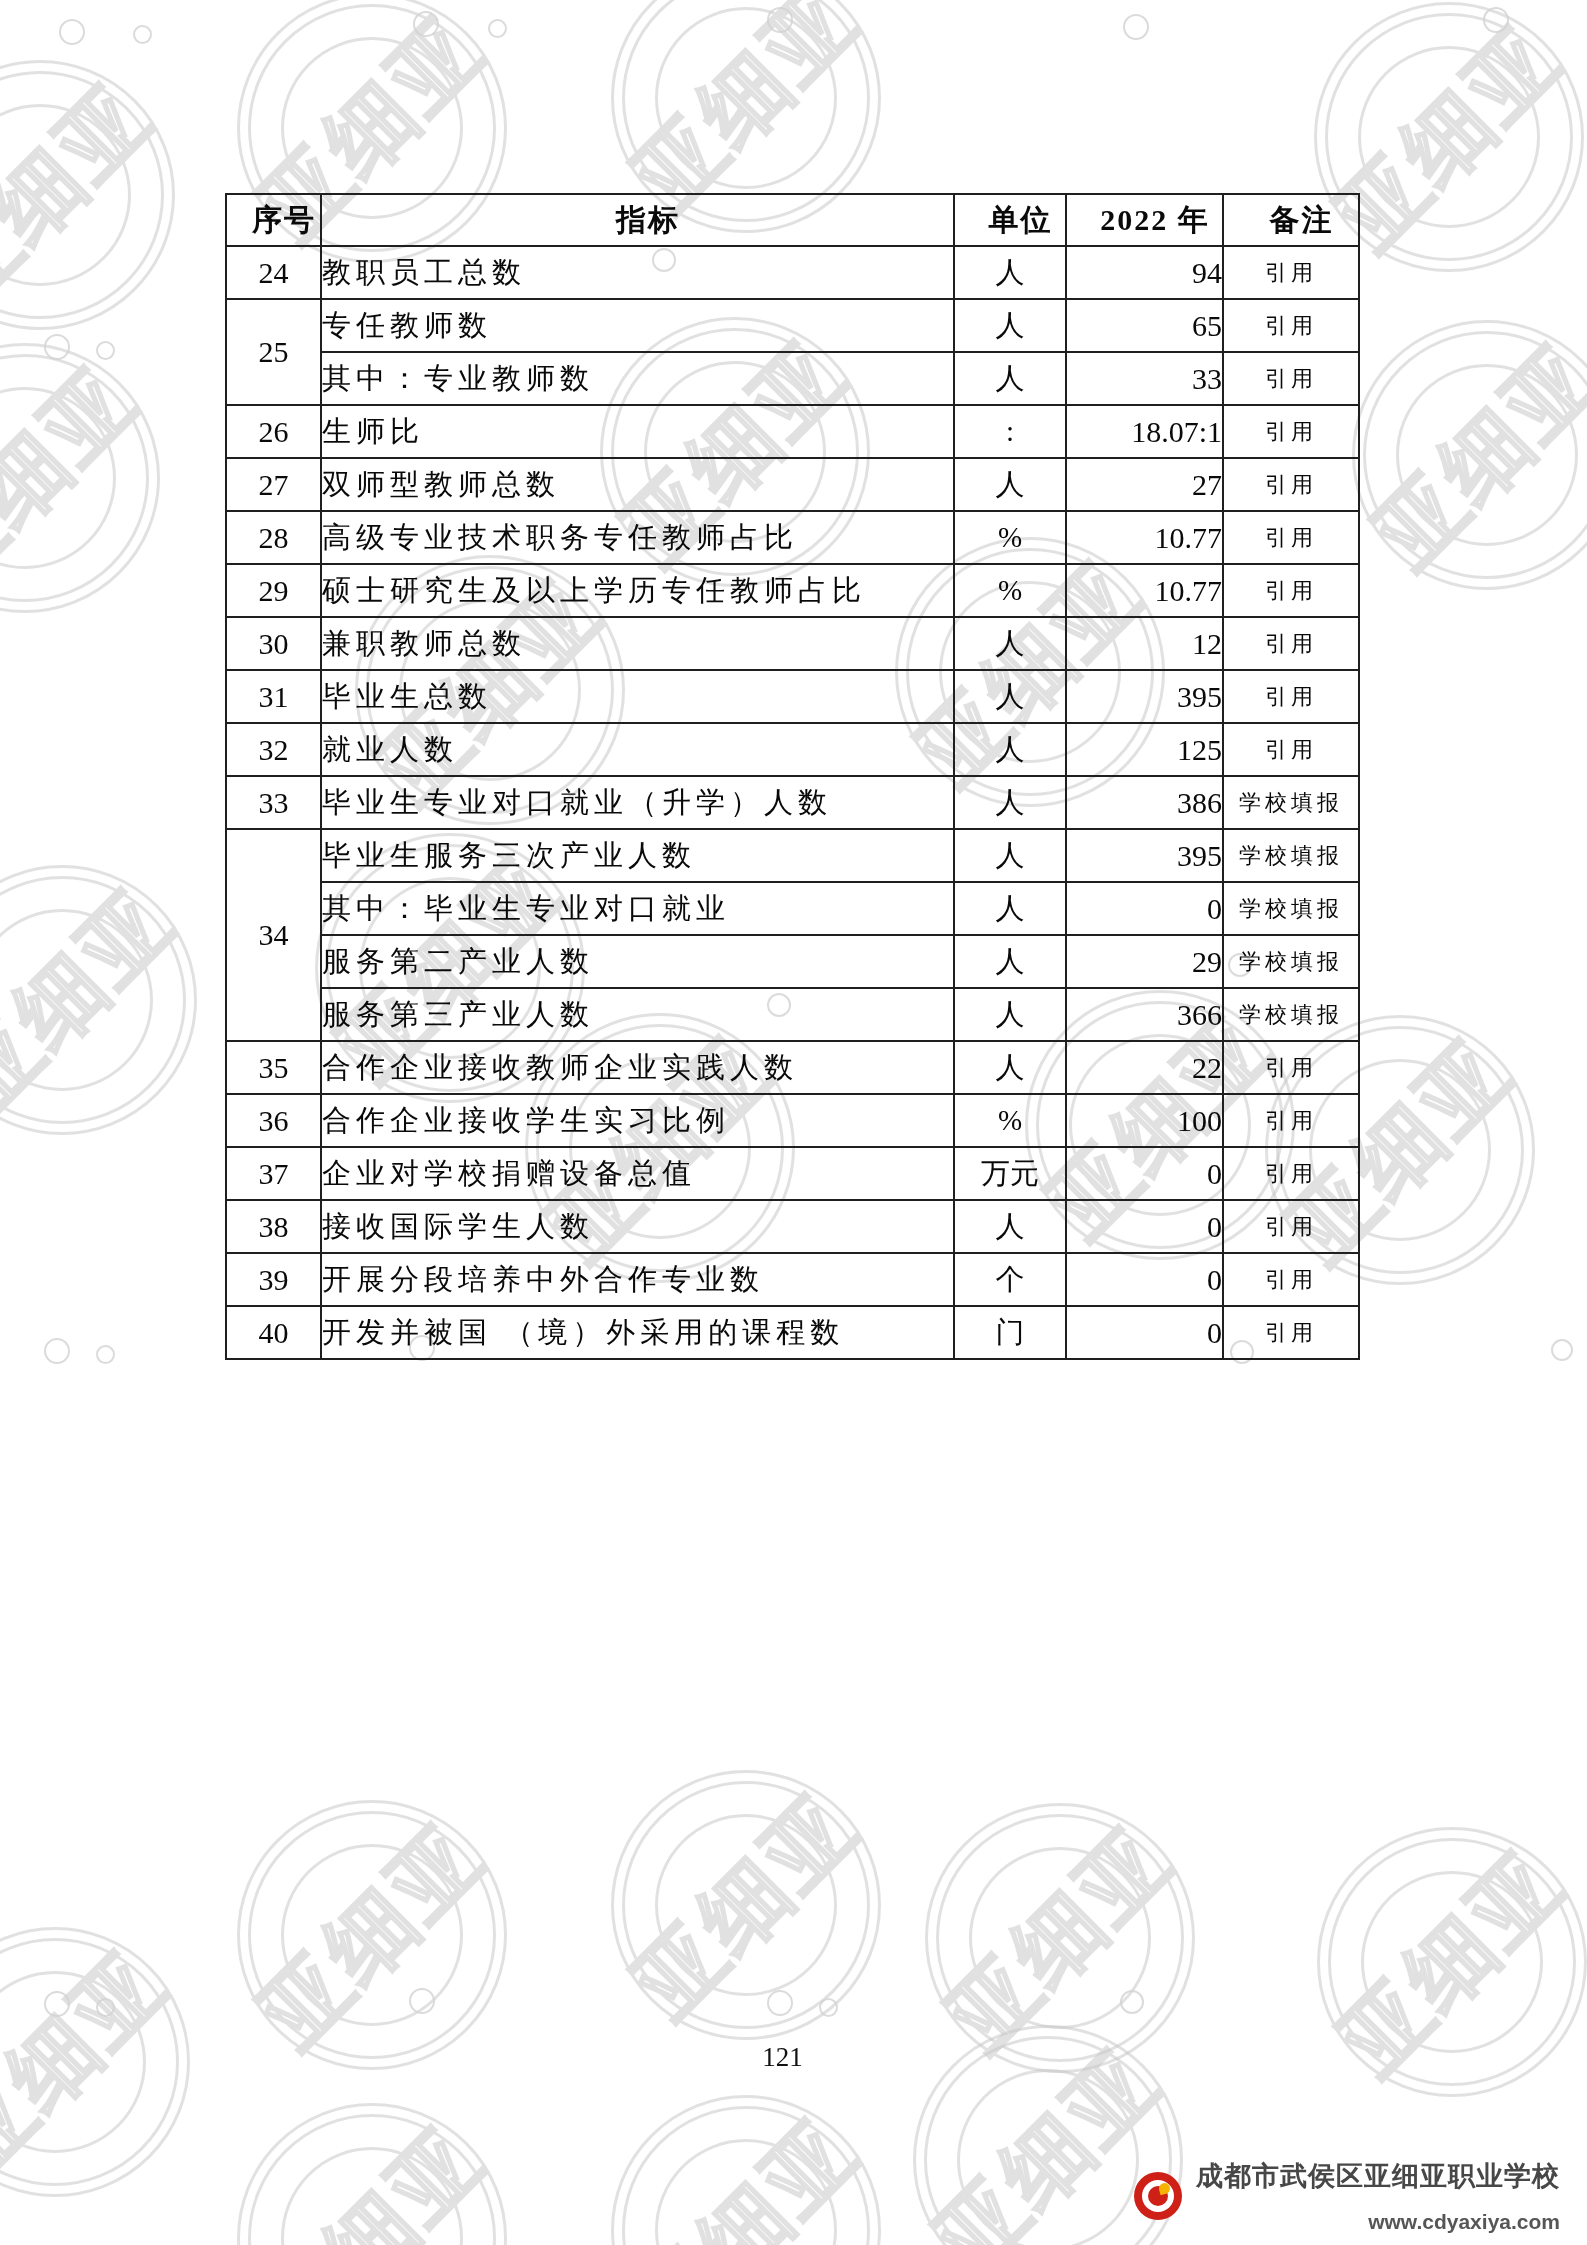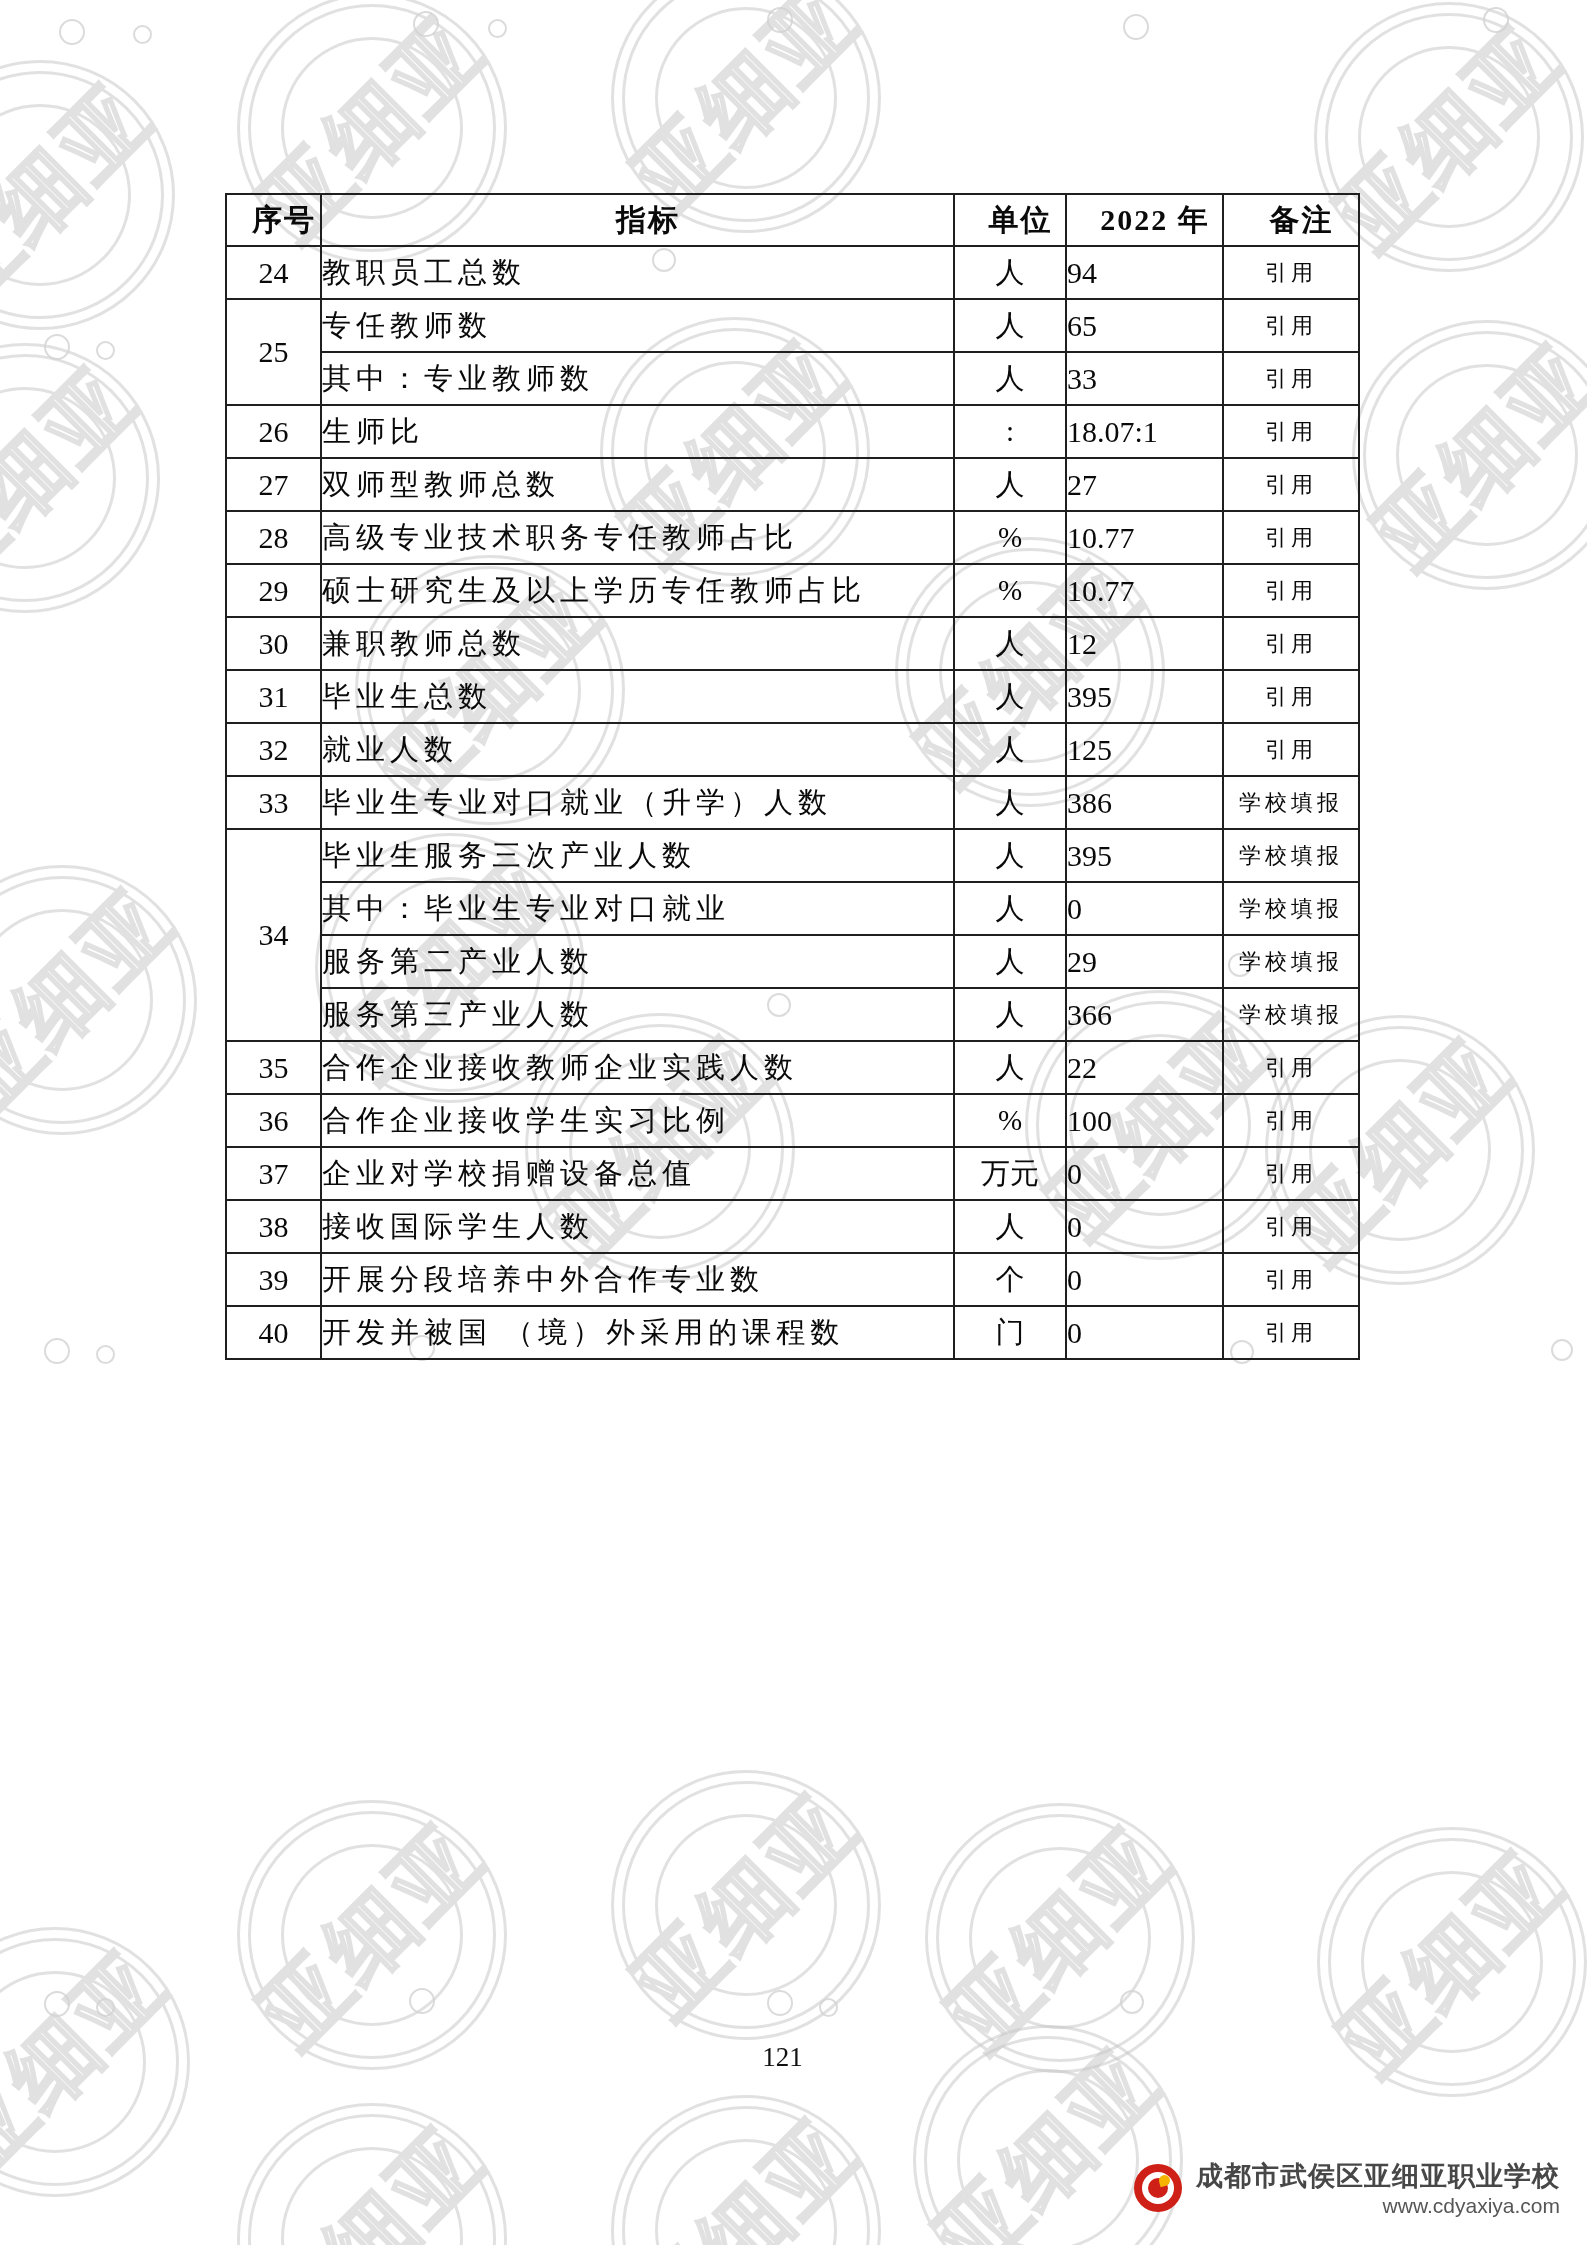--- a/index.html
+++ b/index.html
@@ -27,39 +27,39 @@
   table.stats col.c-unit{width:112px;}
   table.stats col.c-val{width:157px;}
   table.stats col.c-note{width:136px;}
   table.stats th,table.stats td{border:2px solid #1f1f1f;padding:0;background:transparent;color:#0a0a0a;}
   table.stats th{height:50px;font-size:30px;font-weight:bold;text-align:center;letter-spacing:2px;padding-left:21px;}
   table.stats td{height:51px;}
   td.c-no{font-size:30px;text-align:center;vertical-align:middle;}
   td.c-ind{font-size:29px;text-align:left;padding-left:12px;letter-spacing:5px;vertical-align:middle;}
   td.c-ind.indent{}
   td.c-unit{font-size:29px;text-align:center;vertical-align:middle;}
-  td.c-val{font-size:30px;text-align:left;vertical-align:middle;}
+  td.c-val{font-size:30px;text-align:right;vertical-align:middle;}
   td.c-note{font-size:22px;text-align:center;vertical-align:middle;letter-spacing:4px;color:#1c1c1c;}
   tr.bold td{font-weight:normal;}
 
   
   .page-number{position:absolute;left:0;right:22px;top:2042px;text-align:center;
       font-size:27px;color:#111;z-index:1;}
 
   
   .footer-brand{position:absolute;right:27px;top:2158px;display:flex;align-items:center;z-index:2;}
   .logo{position:relative;width:48px;height:48px;border-radius:50%;background:#cf2017;flex:0 0 auto;margin-right:14px;}
   .logo .logo-inner{position:absolute;inset:8px;border-radius:50%;background:#ffffff;}
   .logo .logo-ball{position:absolute;inset:14px;border-radius:50%;background:#cf2017;}
   .logo .logo-flame{position:absolute;right:12px;top:11px;width:11px;height:11px;border-radius:50% 50% 50% 0;
       background:#f6b300;transform:rotate(-15deg);}
   .brand-text{text-align:right;font-family:"Liberation Sans","DejaVu Sans",sans-serif;}
   .brand-name{font-size:27px;font-weight:bold;color:#474747;letter-spacing:1px;
       text-shadow:-1px -1px 0 #fff,1px -1px 0 #fff,-1px 1px 0 #fff,1px 1px 0 #fff;}
-  .brand-url{font-size:21px;font-weight:normal;color:#565656;margin-top:0;
+  .brand-url{font-size:21px;font-weight:bold;color:#565656;margin-top:16px;
       text-shadow:-1px -1px 0 #fff,1px -1px 0 #fff,-1px 1px 0 #fff,1px 1px 0 #fff;}
 </style>
 </head>
 <body>
 
 <div class="page">
 
   <div id="wm-layer">
       <div class="wm-stamp" style="left: -95px; top: 60px;">
         <span class="ring1"></span>

